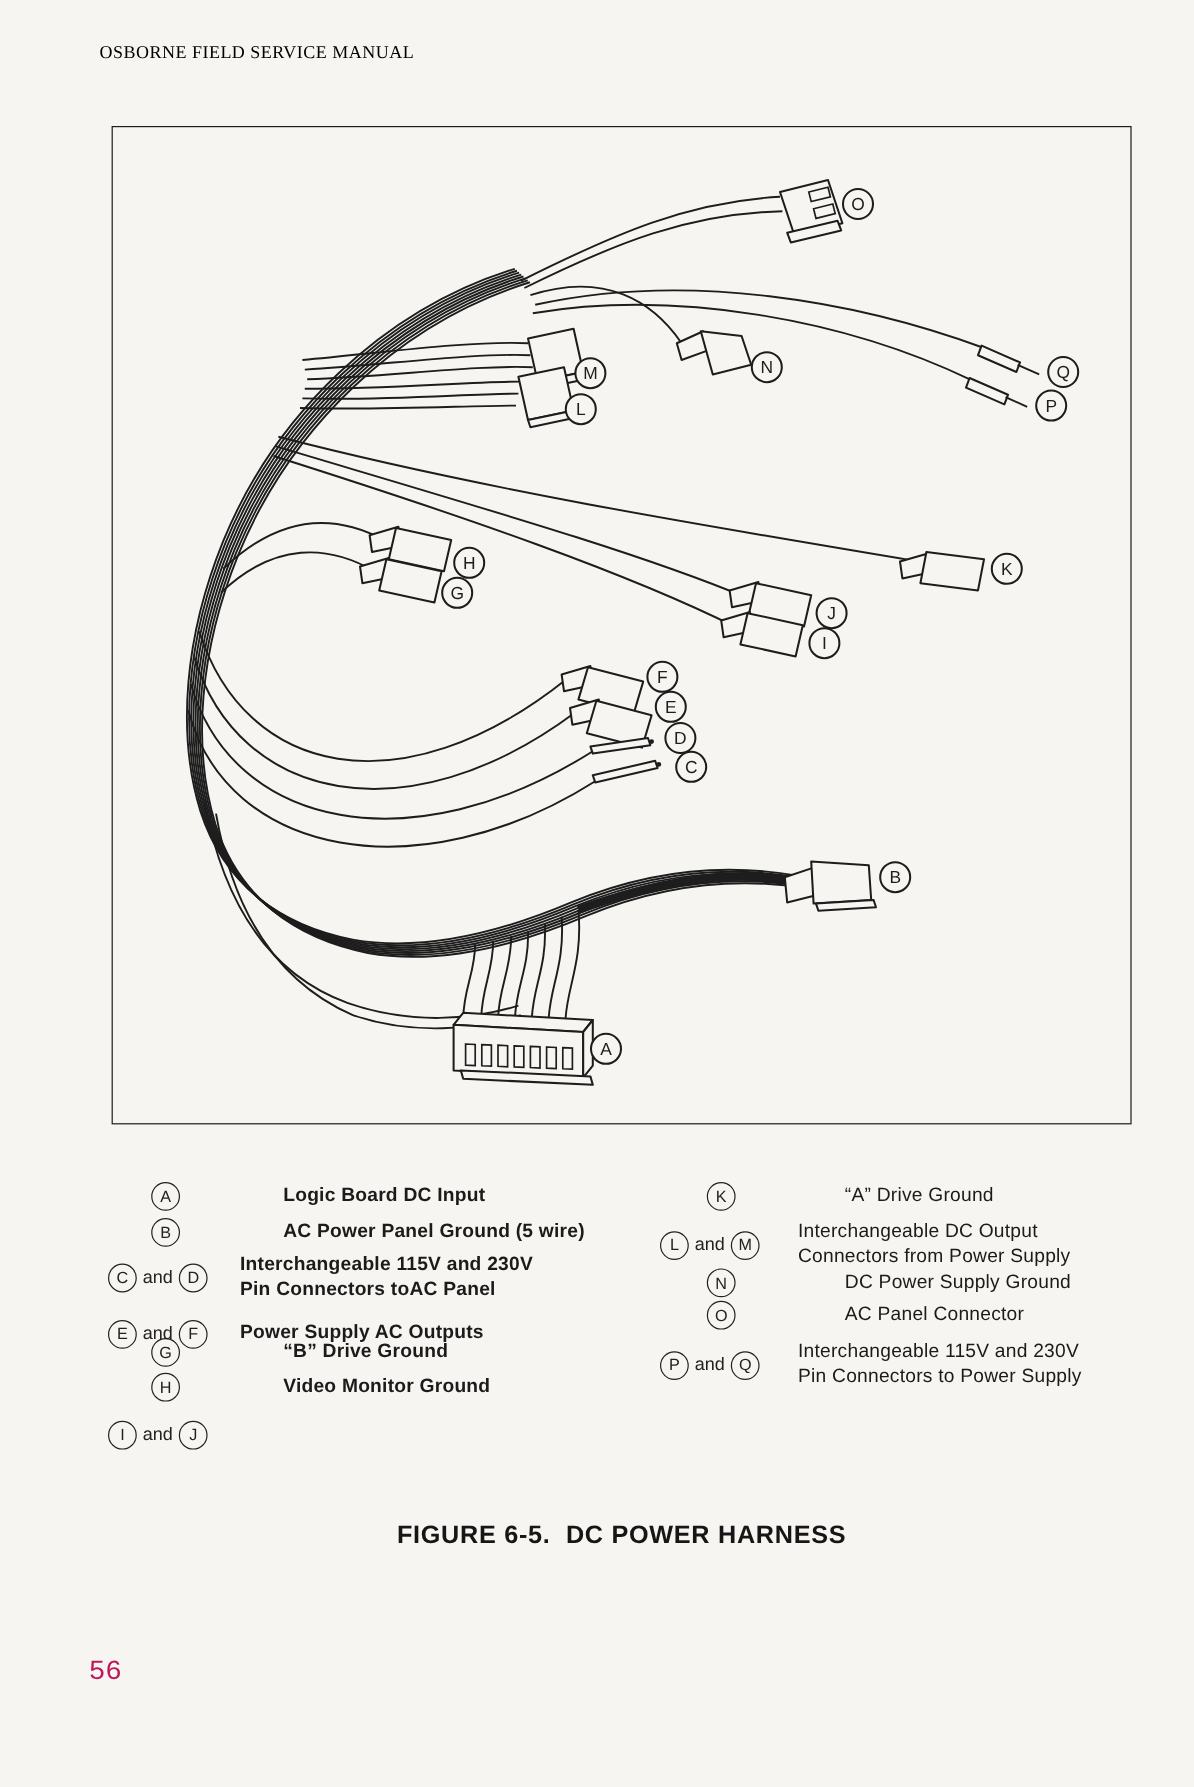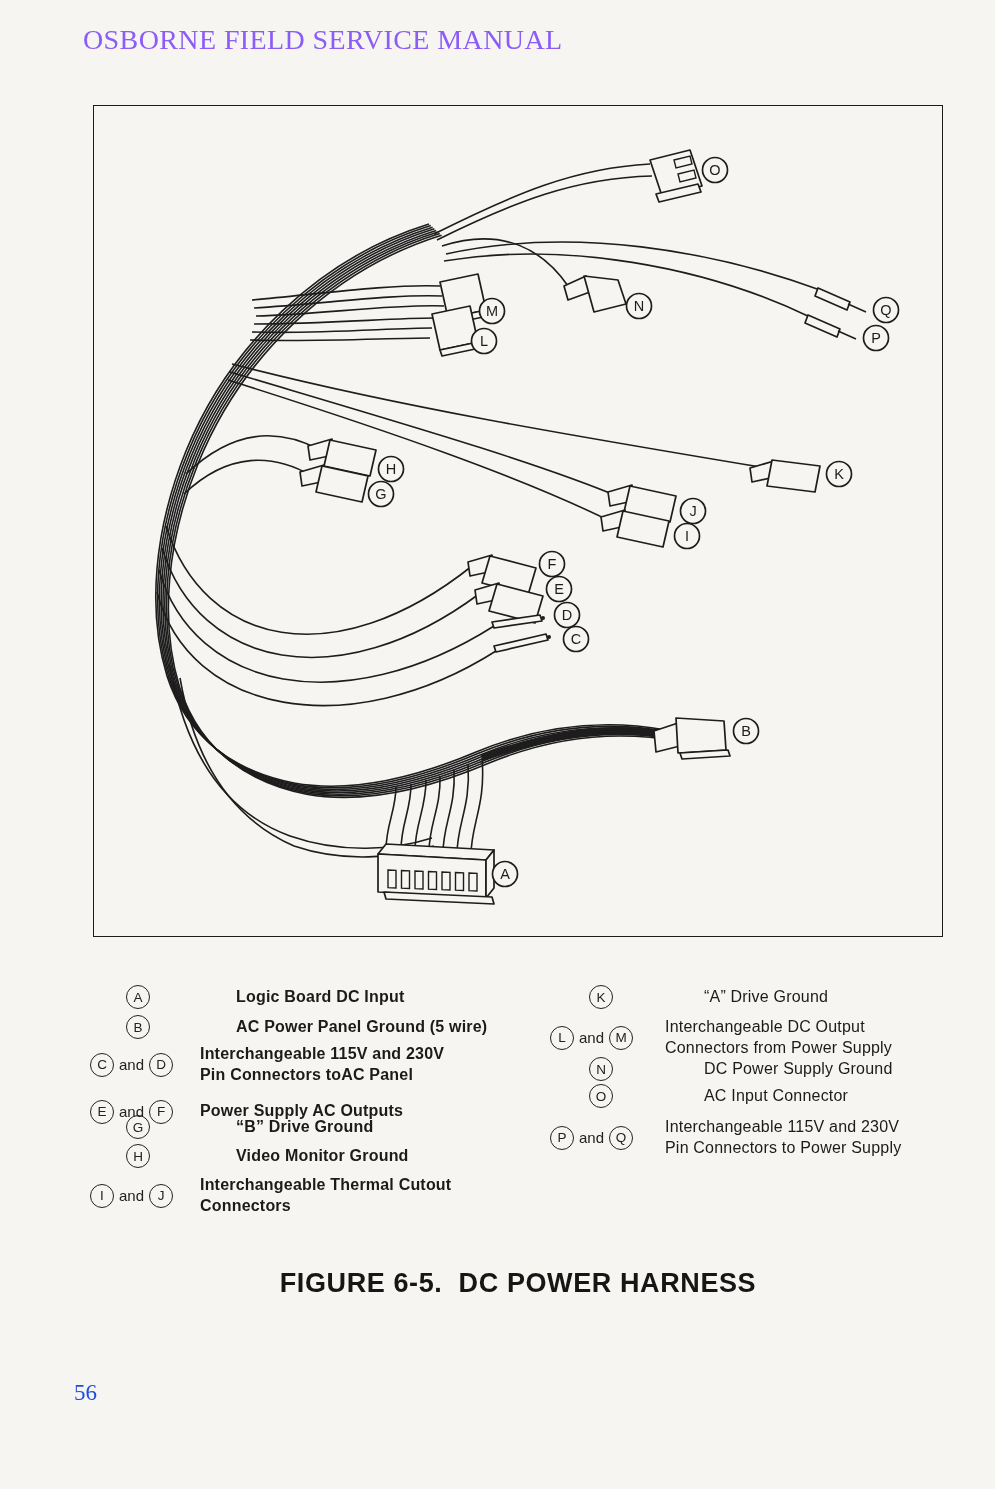--- a/index.html
+++ b/index.html
@@ -3,23 +3,23 @@
 <meta charset="utf-8">
 <style>
   html,body{margin:0;padding:0;}
   body{
     width:995px;height:1489px;position:relative;
     background:#f6f5f1;color:#1f1f1f;
     font-family:"Liberation Sans",sans-serif;
     overflow:hidden;
   }
   .header{
-    position:absolute;left:83px;top:24px;
+    position:absolute;left:83px;top:36px;
     font-family:"Liberation Serif",serif;
-    font-size:28px;letter-spacing:0.4px;color:#8b5cf6;
+    font-size:15px;letter-spacing:0.4px;color:#000000;
   }
   .diagram-box{
     position:absolute;left:93px;top:105px;width:848px;height:830px;
     border:1.6px solid #1c1c1c;background:transparent;
   }
   .diagram-box svg{position:absolute;left:0;top:0;}
   svg .wire{fill:none;stroke:#1d1d1d;stroke-width:1.6;}
   svg .wire-thick{fill:none;stroke:#1d1d1d;stroke-width:7;}
   svg .part{fill:#f6f5f1;stroke:#1d1d1d;stroke-width:1.7;stroke-linejoin:round;}
   svg .slot{fill:#f6f5f1;stroke:#1d1d1d;stroke-width:1.4;}
@@ -44,26 +44,26 @@
     font-size:16px;line-height:20.5px;color:#1b1b1b;letter-spacing:0.2px;
   }
   .col-left .badges{width:110px;}
   .col-left .ltext{margin-left:0;font-weight:bold;}
   .col-right .badges{width:115px;}
   .pad-single-left{padding-left:36px;}
   .pad-single-right{padding-left:44px;}
   .pad-dbl-right{padding-left:5px;}
   .caption{
     position:absolute;left:518px;top:1268px;transform:translateX(-50%);
-    font-size:27px;font-weight:bold;letter-spacing:0.6px;color:#161616;
+    font-size:21px;font-weight:bold;letter-spacing:0.6px;color:#161616;
     white-space:pre;
   }
   .page-number{
     position:absolute;left:74px;top:1380px;
-    font-family:Liberation Serif, serif;font-size:23px;color:#1d4ed8;
+    font-family:Liberation Mono, monospace;font-size:23px;color:#be185d;
   }
 </style>
 </head>
 <body>
 
 <div class="header">OSBORNE FIELD SERVICE MANUAL</div>
 
 <div class="diagram-box">
   <svg width="848" height="830" viewBox="0 0 848 830">
 
@@ -325,24 +325,20 @@
   <div class="ltext">
       <div>Video Monitor Ground</div>
     </div>
 </div>
 <div class="legend-row col-left" style="left:90px;top:1171px;">
   <div class="badges">
     <span class="badge">I</span>
     <span class="and">and</span>
     <span class="badge">J</span>
   </div>
-  <div class="ltext">
-    <div>Interchangeable Thermal Cutout</div>
-    <div>Connectors</div>
-  </div>
 </div>
 
 <div class="legend-row col-right" style="left:545px;top:985px;">
   <div class="badges pad-single-right">
       <span class="badge">K</span>
     </div>
   <div class="ltext">
       <div>“A” Drive Ground</div>
     </div>
 </div>
@@ -363,21 +359,21 @@
     </div>
   <div class="ltext">
       <div>DC Power Supply Ground</div>
     </div>
 </div>
 <div class="legend-row col-right" style="left:545px;top:1084px;">
   <div class="badges pad-single-right">
       <span class="badge">O</span>
     </div>
   <div class="ltext">
-      <div>AC Input Connector</div>
+      <div>AC Panel Connector</div>
     </div>
 </div>
 <div class="legend-row col-right" style="left:545px;top:1113px;">
   <div class="badges pad-dbl-right">
     <span class="badge">P</span>
     <span class="and">and</span>
     <span class="badge">Q</span>
   </div>
   <div class="ltext">
     <div>Interchangeable 115V and 230V</div>

